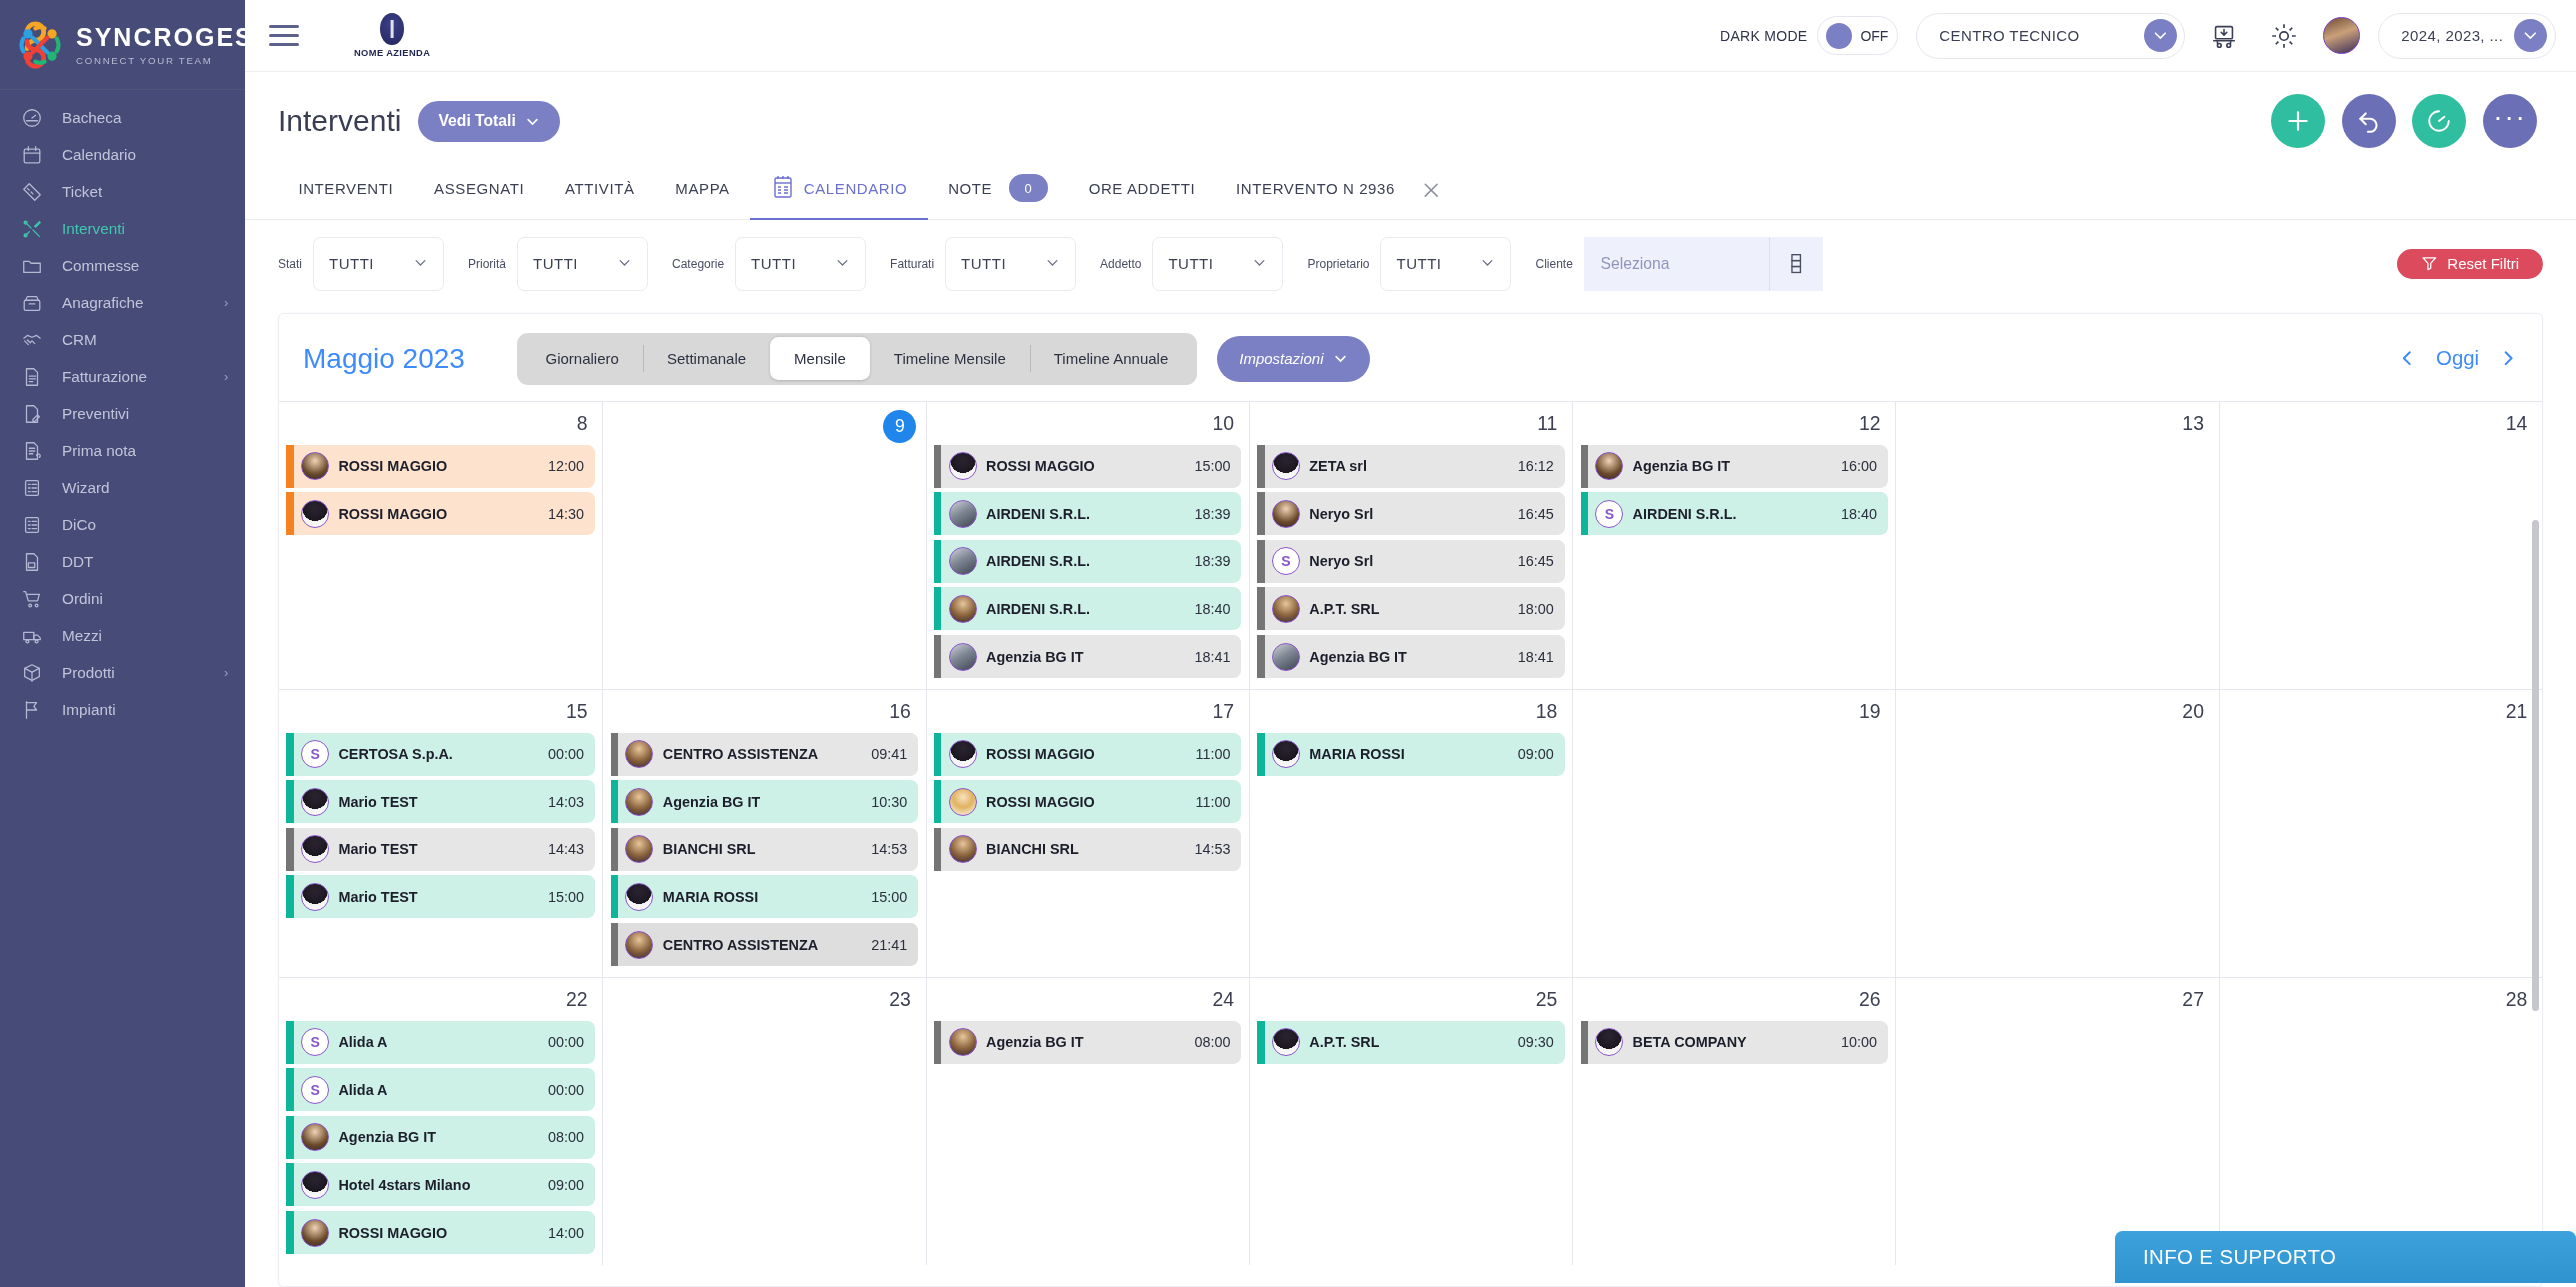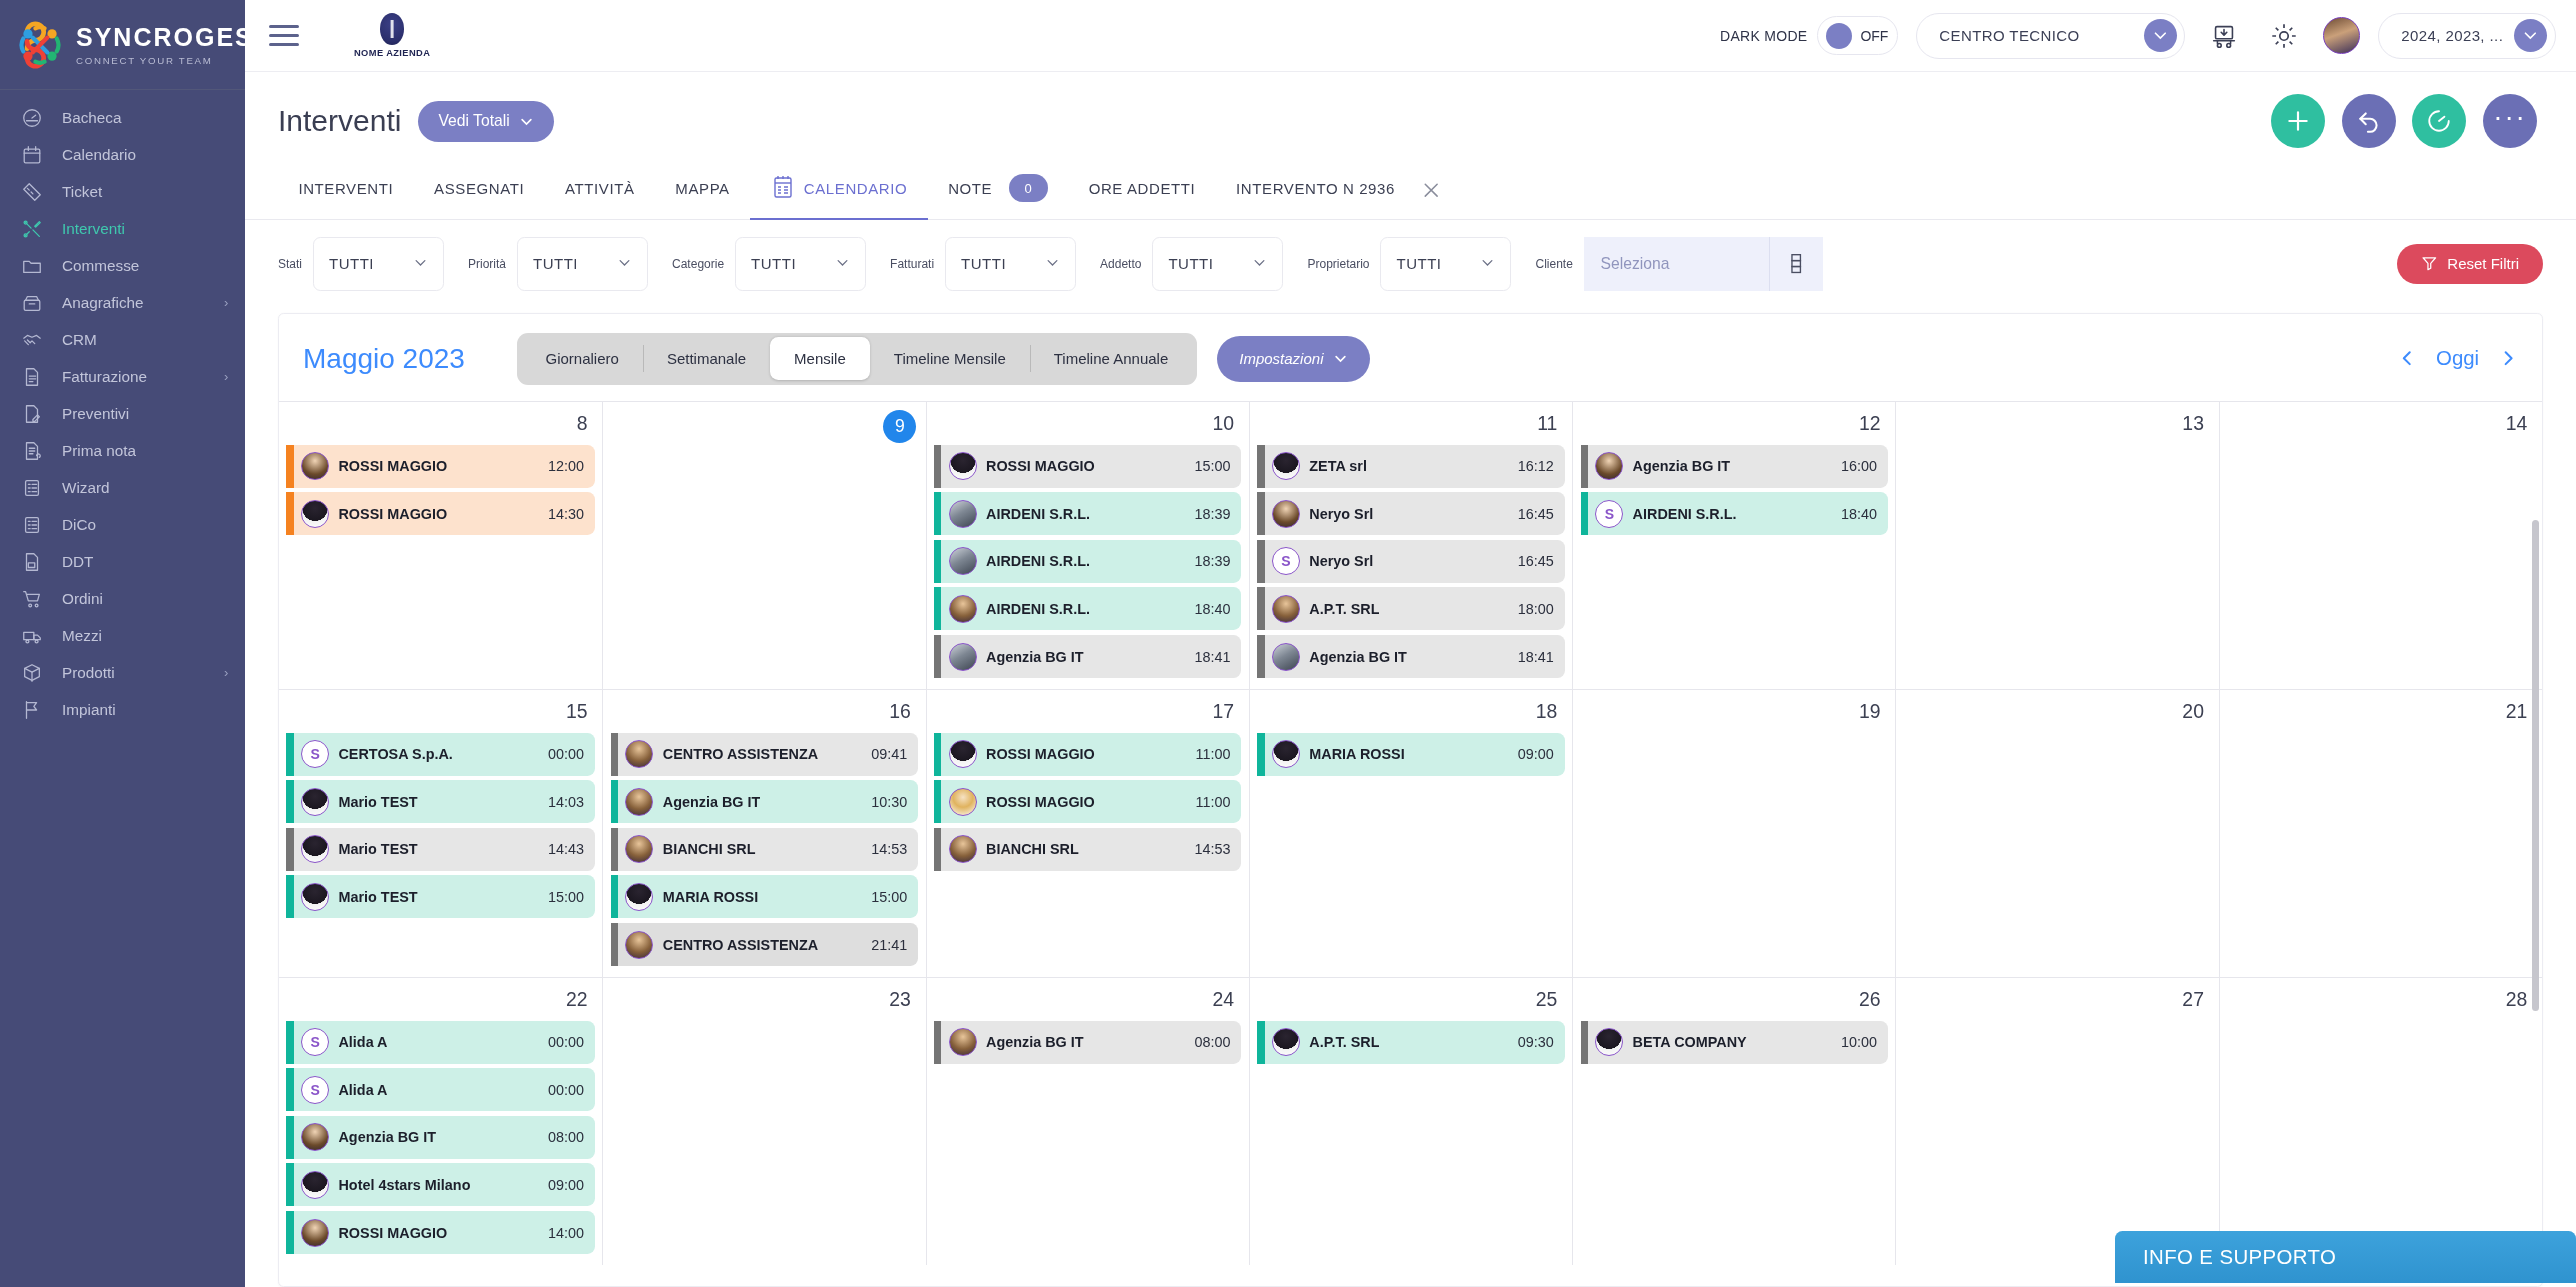--- a/index.html
+++ b/index.html
@@ -86,21 +86,21 @@
     background: linear-gradient(160deg,#6b4a33 0%, #caa07a 45%, #3a2e57 100%);
     cursor:pointer;
   }
   .pill-years { min-width: 176px; }
 
   
   .page-head { display:flex; align-items:center; padding: 22px 39px 9.3px 33px; }
   .page-title { font-size: 30px; color:#3a3e52; font-weight:400; }
   .btn-totali {
     margin-left: 16.7px; height: 41px; border-radius: 20.4px; background:#7b7fc4; color:#fff;
-    display:flex;align-items:center;gap:9.3px;padding:0 20.4px;font-size:15.7px;cursor:pointer;
+    display:flex;align-items:center;gap:9.3px;padding:0 20.4px;font-size:15.7px;cursor:pointer;font-weight:bold;
   }
   .btn-totali svg{width:15px;height:15px;}
   .head-actions { margin-left:auto; display:flex; align-items:center; gap:16.7px;}
   .fab { width:54px;height:54px;border-radius:50%;display:flex;align-items:center;justify-content:center;cursor:pointer;}
   .fab svg{width:26px;height:26px;}
   .fab.teal{ background:#2fbfa0;}
   .fab.purple{ background:#6b6fb5;}
   .fab.dots{ background:#6b6fb5; color:#fff; font-size:28px; letter-spacing:1.9px; line-height:0; padding-bottom:7.4px;}
 
   
@@ -132,21 +132,21 @@
   .client-box { display:flex; align-items:stretch; height:54px; }
   .client-input {
     width: 185px; background:#eef0fb; border:none; padding: 0 16.7px; font-size:15.7px; color:#8f93b8;
     font-family:"Liberation Sans",sans-serif;
   }
   .client-input::placeholder{ color:#9095bd;}
   .client-btn { width:54px; background:#eef0fb; display:flex;align-items:center;justify-content:center;cursor:pointer;
                 border-left:0.9px solid #dcdff0;}
   .client-btn svg{width:20.4px;height:22px;}
   .reset-btn {
-    margin-left:auto; height:40px;border-radius:21px;background:#dc4a5d;color:#fff;display:flex;align-items:center;
+    margin-left:auto; height:30px;border-radius:21px;background:#dc4a5d;color:#fff;display:flex;align-items:center;
     gap:9.3px;padding:0 24px;font-size:15px;cursor:pointer;
   }
   .reset-btn svg{width:16.7px;height:16.7px;}
 
   
   .cal-wrap { margin: 7.4px 33px 0 33px; border:0.9px solid #ececf2; border-radius:5.6px; flex:1; display:flex; flex-direction:column;
               overflow:hidden; box-shadow:0 0.9px 1.9px rgba(0,0,0,.04); }
   .cal-toolbar { display:flex; align-items:center; padding: 18.5px 24px 16.7px 24px; }
   .cal-month { font-size: 28px; color:#3d8bfd; font-weight:400; }
   .seg {

